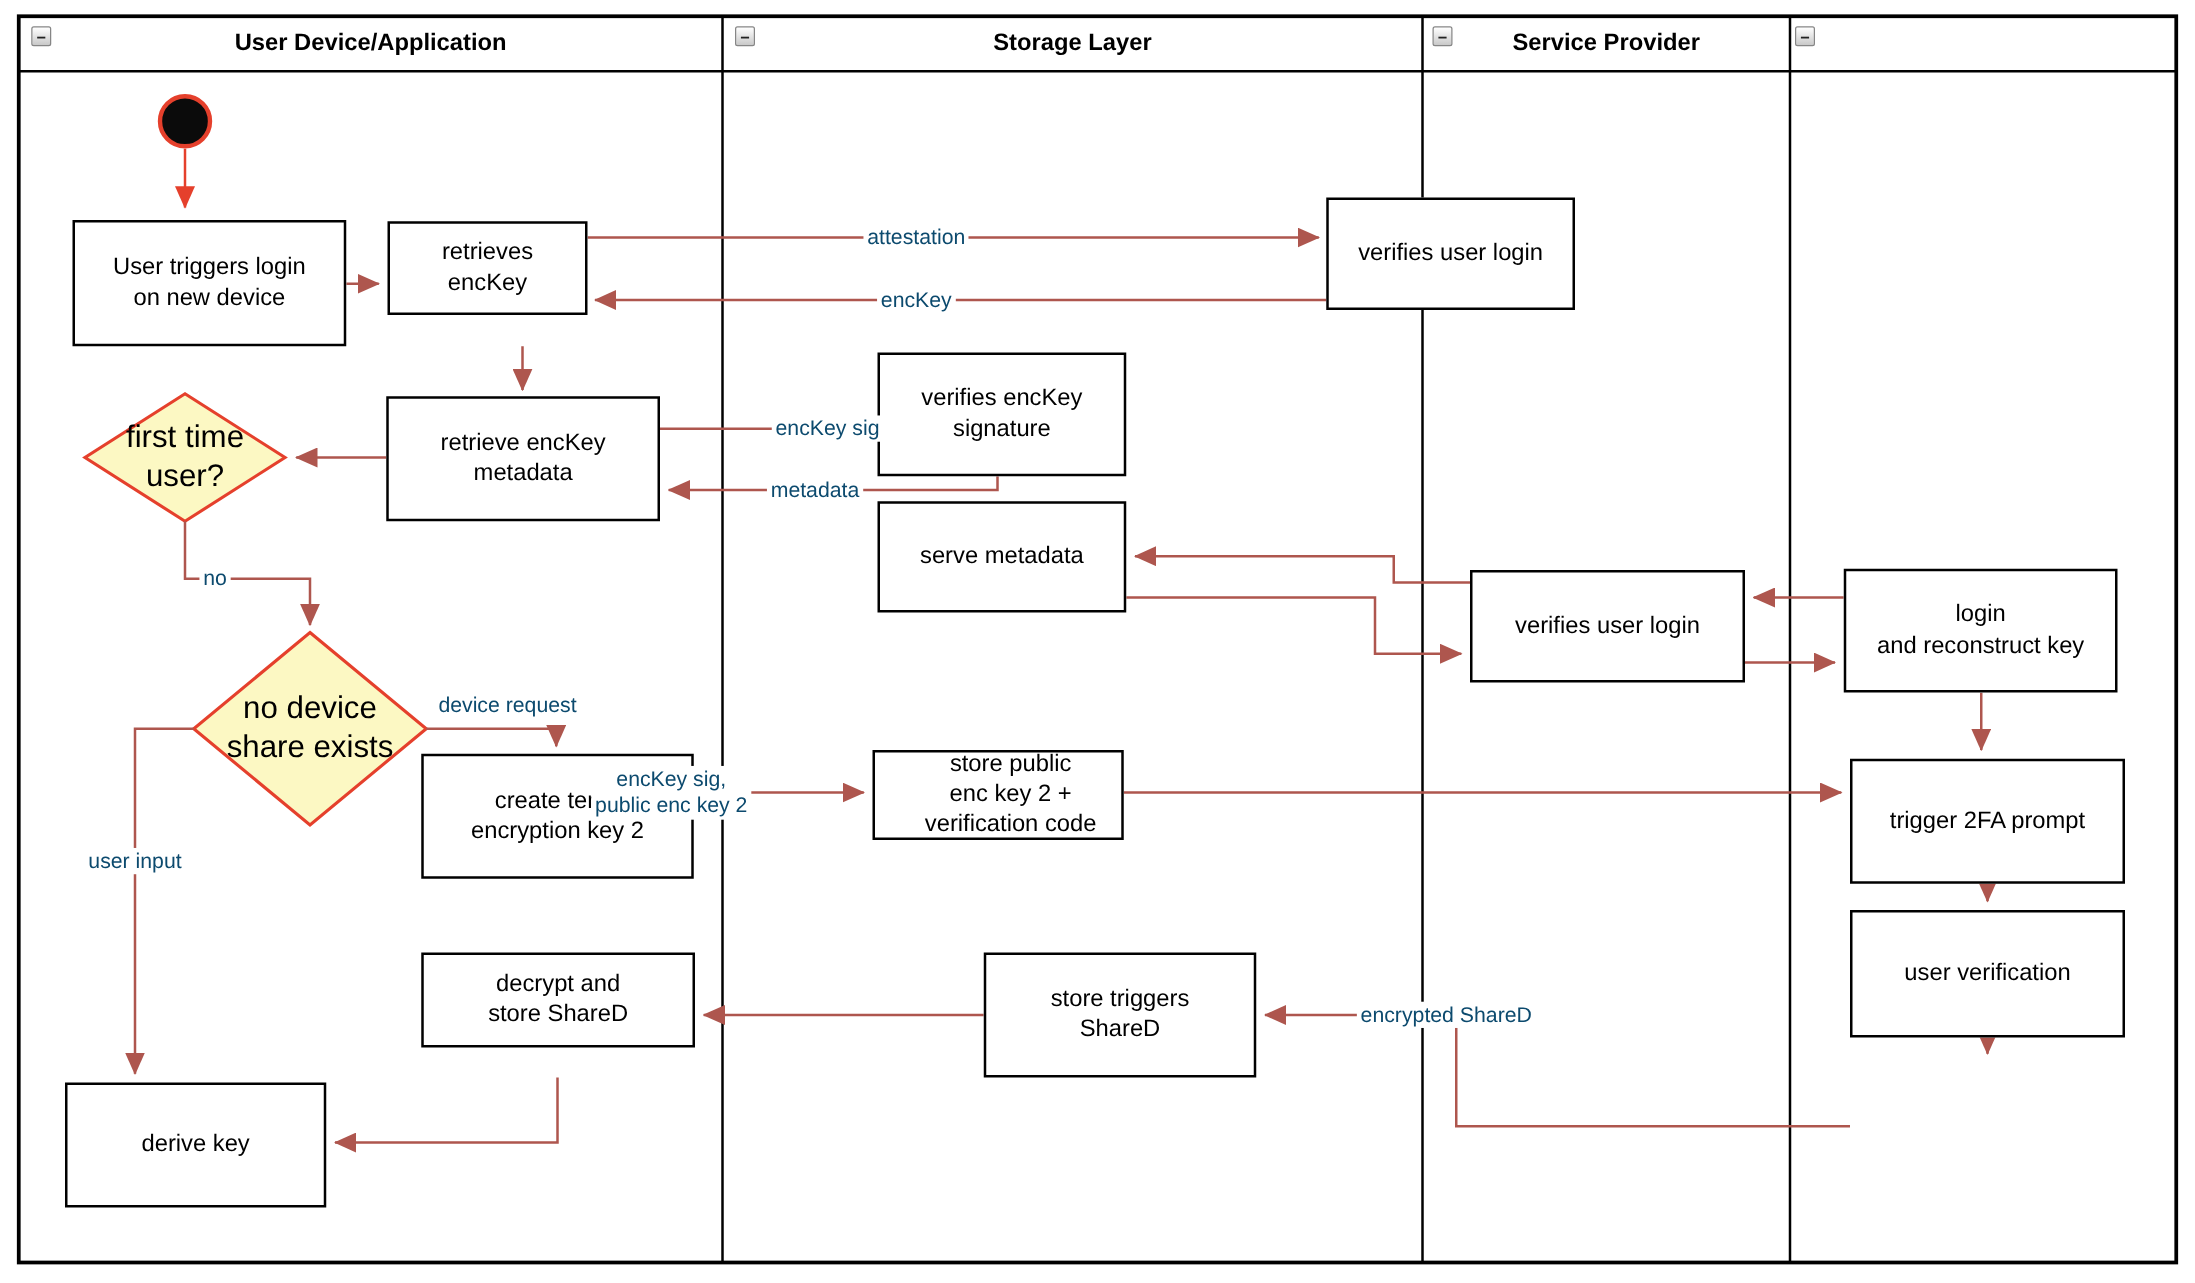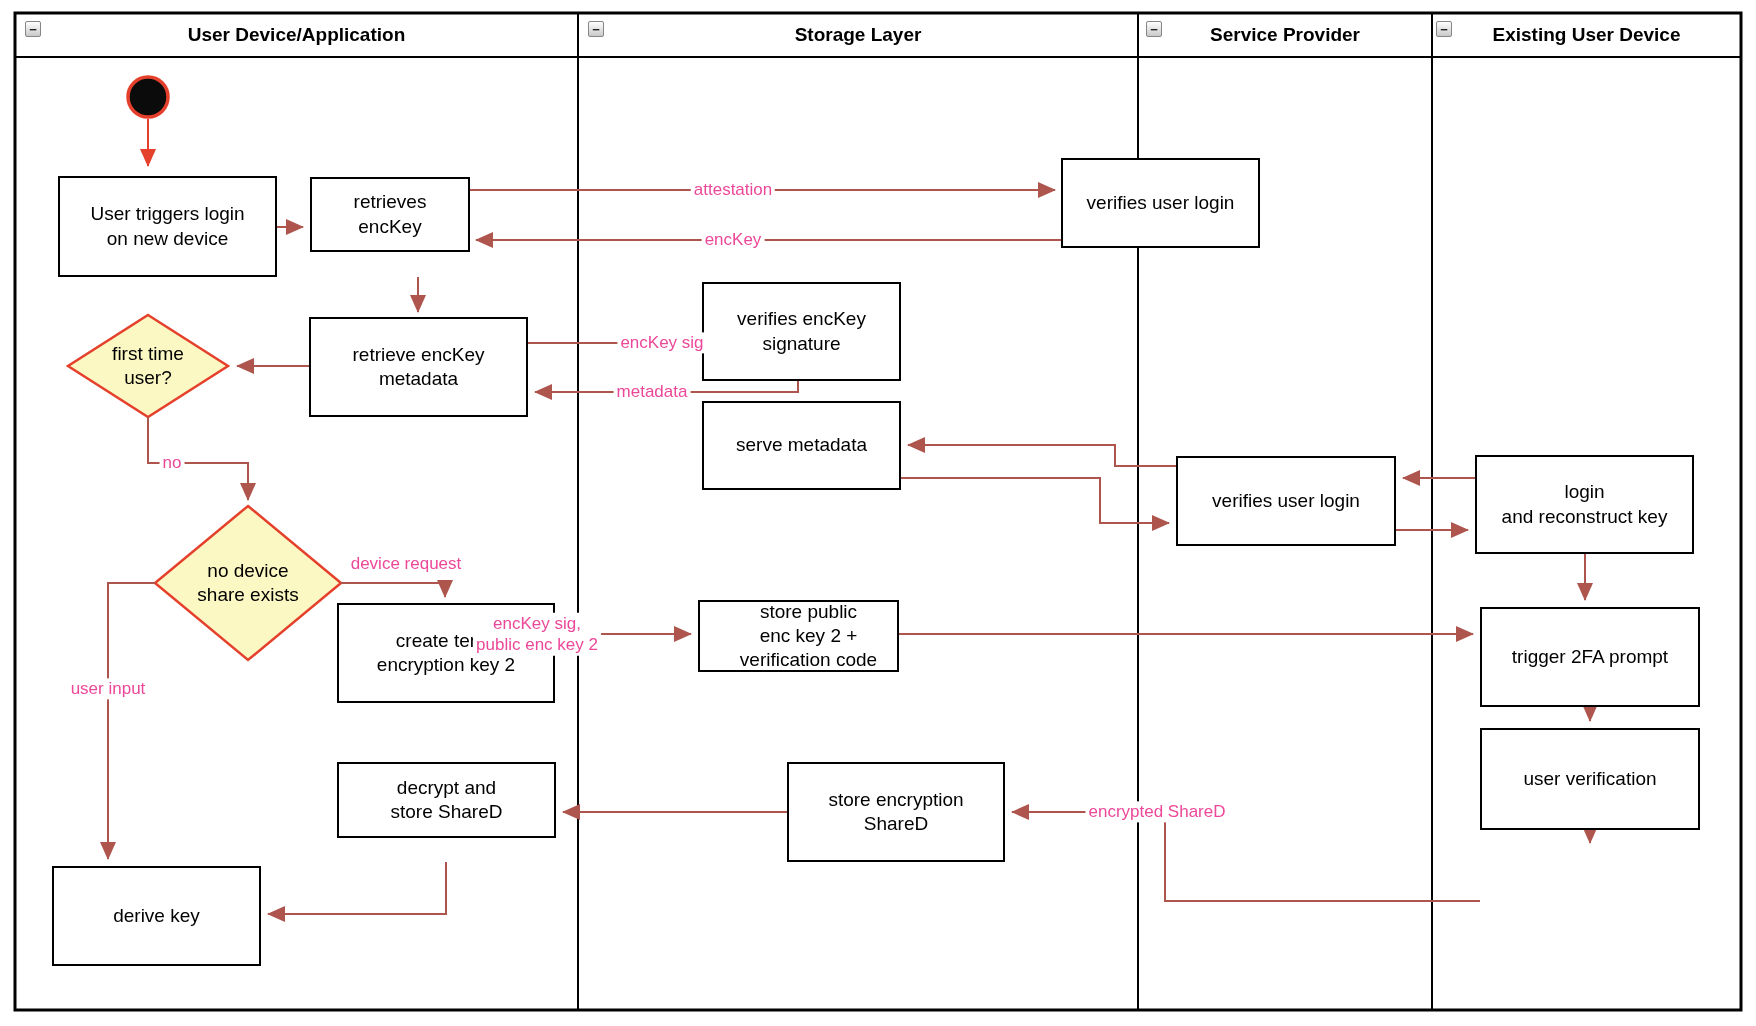--- a/index.html
+++ b/index.html
@@ -9,23 +9,23 @@
   .lane-title{position:absolute;top:13px;height:44px;display:flex;align-items:center;justify-content:center;
     font-weight:bold;font-size:19px;color:#000;}
   .collapse-btn{position:absolute;width:16px;height:16px;top:21px;
     background:linear-gradient(#ffffff,#c9c9c9);border:1px solid #868686;border-radius:2px;
     display:flex;align-items:center;justify-content:center;font-size:13px;line-height:13px;color:#222;
     font-weight:bold;box-sizing:border-box;}
   .node{position:absolute;background:#ffffff;border:2px solid #000;box-sizing:border-box;
     display:flex;align-items:center;justify-content:center;text-align:center;
     font-size:19px;color:#000;white-space:pre-line;line-height:1.28;}
   .diamond-label{position:absolute;transform:translate(-50%,-50%);text-align:center;
-    font-size:19px;color:#000;white-space:pre-line;line-height:1.25;}
+    font-size:25px;color:#000;white-space:pre-line;line-height:1.25;}
   .edge-label{position:absolute;transform:translate(-50%,-50%);background:#ffffff;
-    font-size:17px;color:#ec4899;padding:0 3px;white-space:pre-line;text-align:center;line-height:1.25;}
+    font-size:17px;color:#0c4a6e;padding:0 3px;white-space:pre-line;text-align:center;line-height:1.25;}
 </style>
 </head>
 <body>
 
 <div id="stage">
 
   <svg id="wires" width="1756" height="1026" viewBox="0 0 1756 1026">
     <defs>
       <marker id="arrM" markerWidth="9" markerHeight="8" refX="8.5" refY="4" orient="auto">
         <path d="M0,0 L9,4 L0,8 z" fill="#ae564e"></path>
@@ -69,21 +69,20 @@
       <path d="M1590,830 L1590,843" marker-end="url(#arrM)"></path>
       <path d="M1480,901 L1165,901 L1165,812 L1012,812" marker-end="url(#arrM)"></path>
       <path d="M787,812 L563,812" marker-end="url(#arrM)"></path>
       <path d="M446,862 L446,914 L268,914" marker-end="url(#arrM)"></path>
     </g>
   </svg>
 
   <div class="lane-title" style="left:15px;width:563px;">User Device/Application</div>
   <div class="lane-title" style="left:578px;width:560px;">Storage Layer</div>
   <div class="lane-title" style="left:1138px;width:294px;">Service Provider</div>
-  <div class="lane-title" style="left:1432px;width:309px;">Existing User Device</div>
 
   <div class="collapse-btn" style="left:25px;">−</div>
   <div class="collapse-btn" style="left:588px;">−</div>
   <div class="collapse-btn" style="left:1146px;">−</div>
   <div class="collapse-btn" style="left:1436px;">−</div>
 
   <div class="node" style="left:58px;top:176px;width:219px;height:101px;">User triggers login
 on new device</div>
   <div class="node" style="left:310px;top:177px;width:160px;height:75px;">retrieves
 encKey</div>
@@ -94,21 +93,21 @@
   <div class="node" style="left:337px;top:762px;width:219px;height:76px;">decrypt and
 store ShareD</div>
   <div class="node" style="left:52px;top:866px;width:209px;height:100px;">derive key</div>
 
   <div class="node" style="left:702px;top:282px;width:199px;height:99px;">verifies encKey
 signature</div>
   <div class="node" style="left:702px;top:401px;width:199px;height:89px;">serve metadata</div>
   <div class="node" style="left:698px;top:600px;width:201px;height:72px;padding-left:20px;">store public
 enc key 2 +
 verification code</div>
-  <div class="node" style="left:787px;top:762px;width:218px;height:100px;">store encryption
+  <div class="node" style="left:787px;top:762px;width:218px;height:100px;">store triggers
 ShareD</div>
 
   <div class="node" style="left:1061px;top:158px;width:199px;height:90px;">verifies user login</div>
   <div class="node" style="left:1176px;top:456px;width:220px;height:90px;">verifies user login</div>
 
   <div class="node" style="left:1475px;top:455px;width:219px;height:99px;">login
 and reconstruct key</div>
   <div class="node" style="left:1480px;top:607px;width:220px;height:100px;">trigger 2FA prompt</div>
   <div class="node" style="left:1480px;top:728px;width:220px;height:102px;">user verification</div>
 

